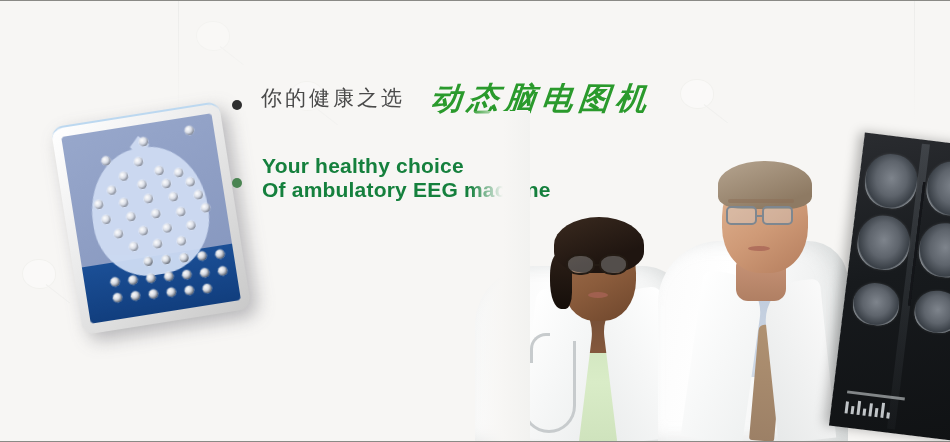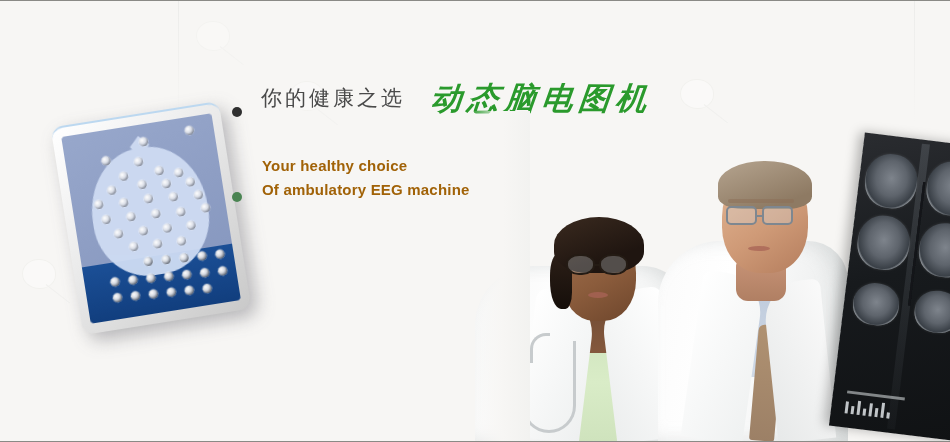--- a/index.html
+++ b/index.html
@@ -92,21 +92,21 @@
     background:radial-gradient(circle at 36% 32%,#ffffff 0%,#d9dde6 42%,#8d93a0 70%,#2b2f38 100%);
     box-shadow:0 0 0 .5px rgba(255,255,255,.5);
   }
   .sock.dark{
     background:radial-gradient(circle at 36% 32%,#fdfdfd 0%,#d5d9e0 38%,#7e848f 66%,#15171c 100%);
   }
 
   
   #textblock{ position:absolute; left:232px; top:78px; width:430px; }
 
-  .line{ display:flex; align-items:flex-end; }
+  .line{ display:flex; align-items:center; }
 
   .bullet{
     width:10px; height:10px; border-radius:50%;
     flex:0 0 auto;
   }
   .bullet.dark{ background:#2f2f2f; margin-top:14px; }
   .bullet.green{ background:#4a8452; margin-top:9px; }
 
   #cn-line{ margin-bottom:0; }
   .cn-sub{
@@ -127,22 +127,22 @@
     letter-spacing:6px;
     color:#2a9a2c;
     line-height:38px;
     white-space:nowrap;
     transform:skewX(-6deg);
   }
 
   #en-line{ margin-top:37px; }
   .en-text{
     margin-left:20px;
-    color:#a16207;
-    font-size:15px;
+    color:#15803d;
+    font-size:21px;
     font-weight:bold;
     line-height:24px;
     letter-spacing:.2px;
     white-space:nowrap;
   }
 
   
   #photo{
     position:absolute;
     right:0; bottom:0;

